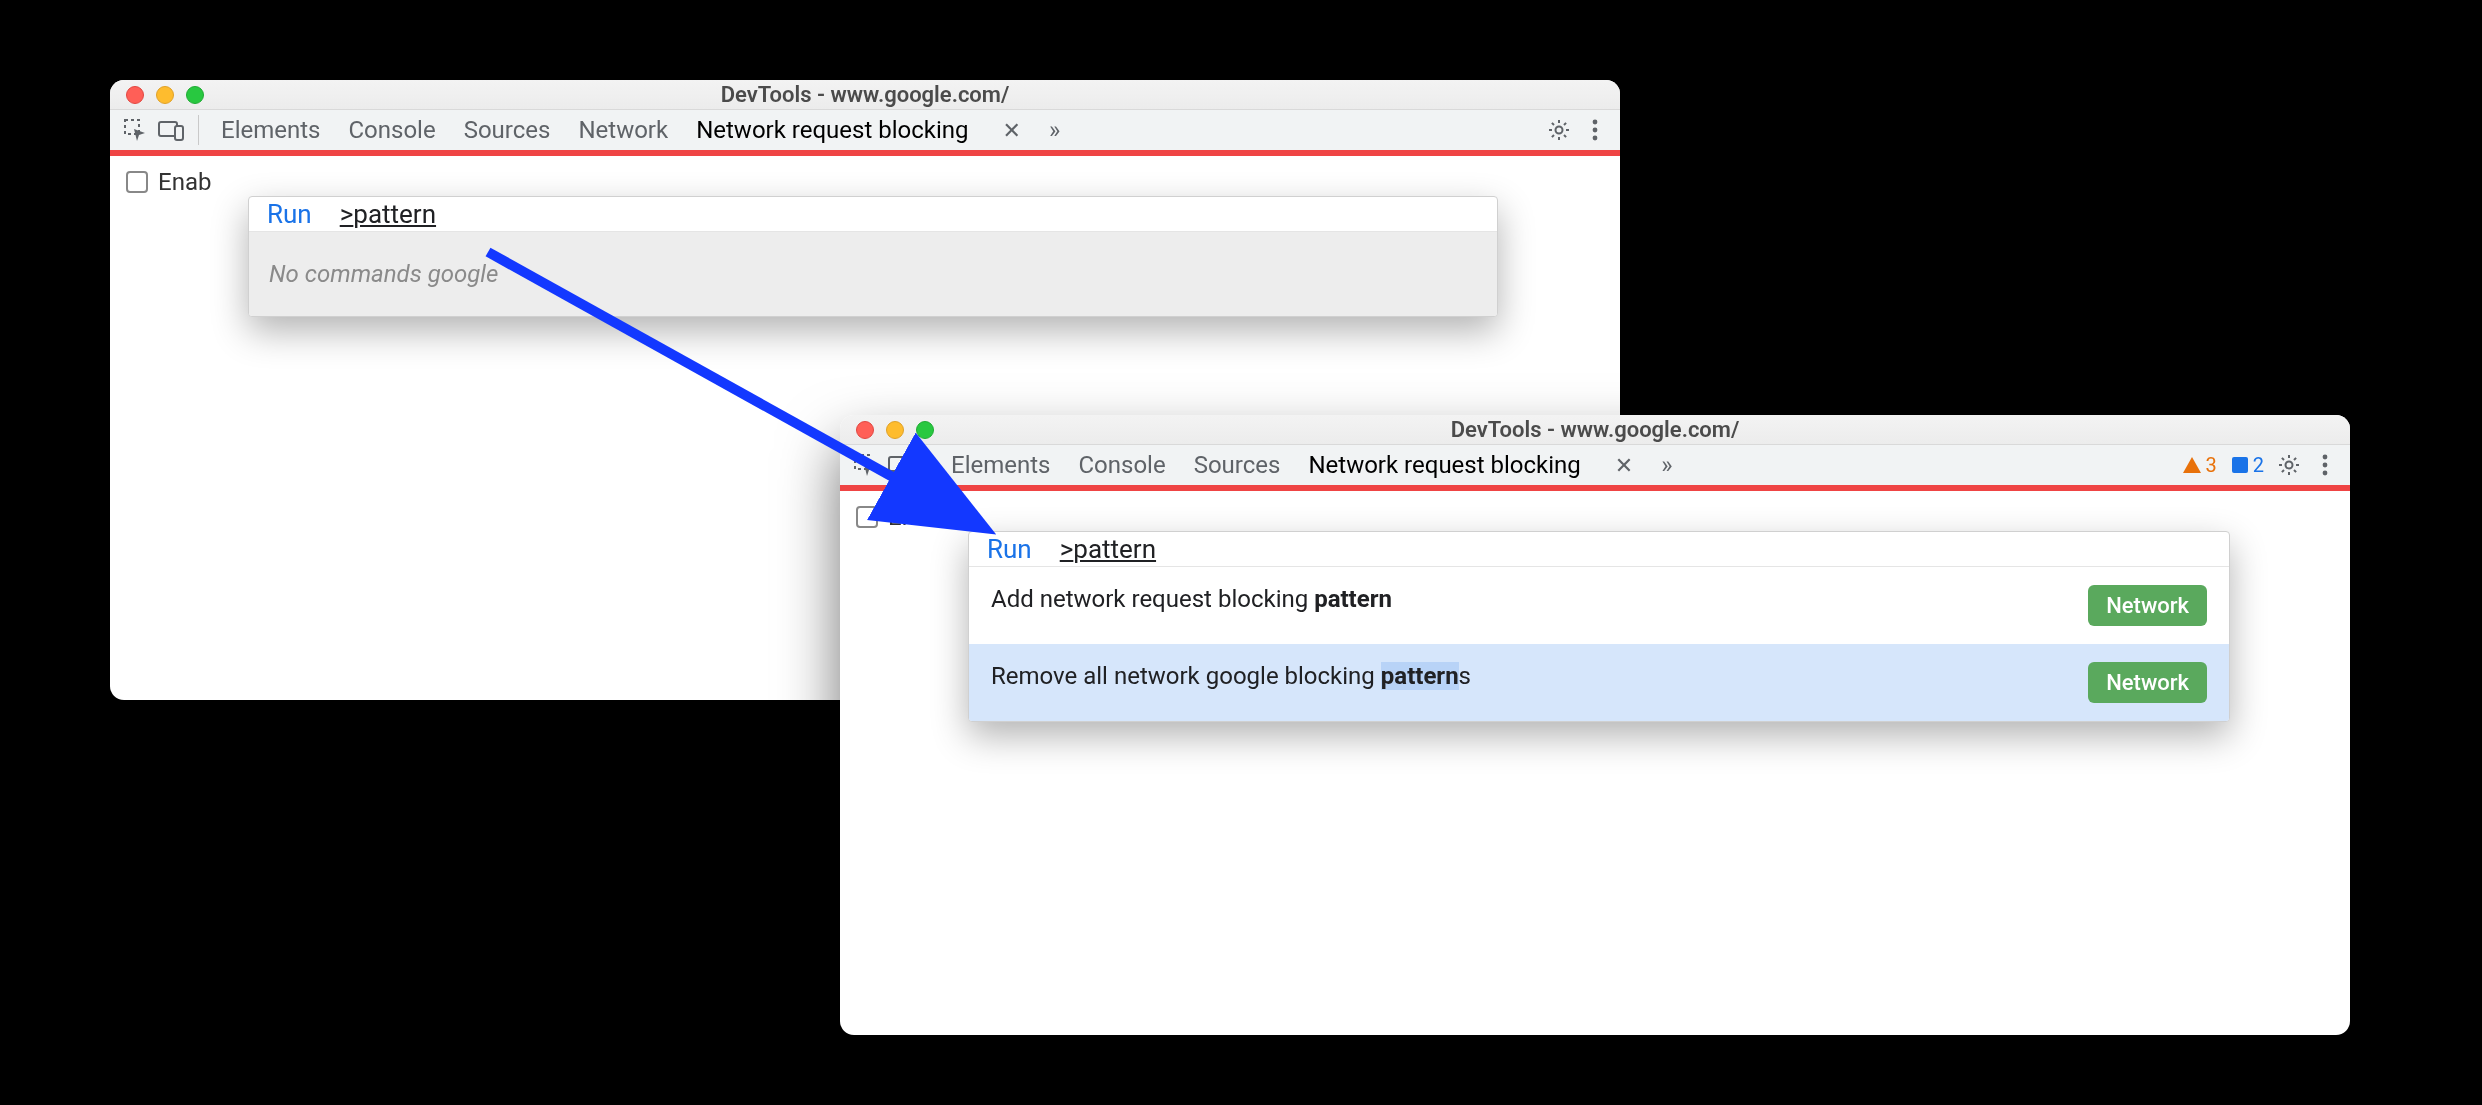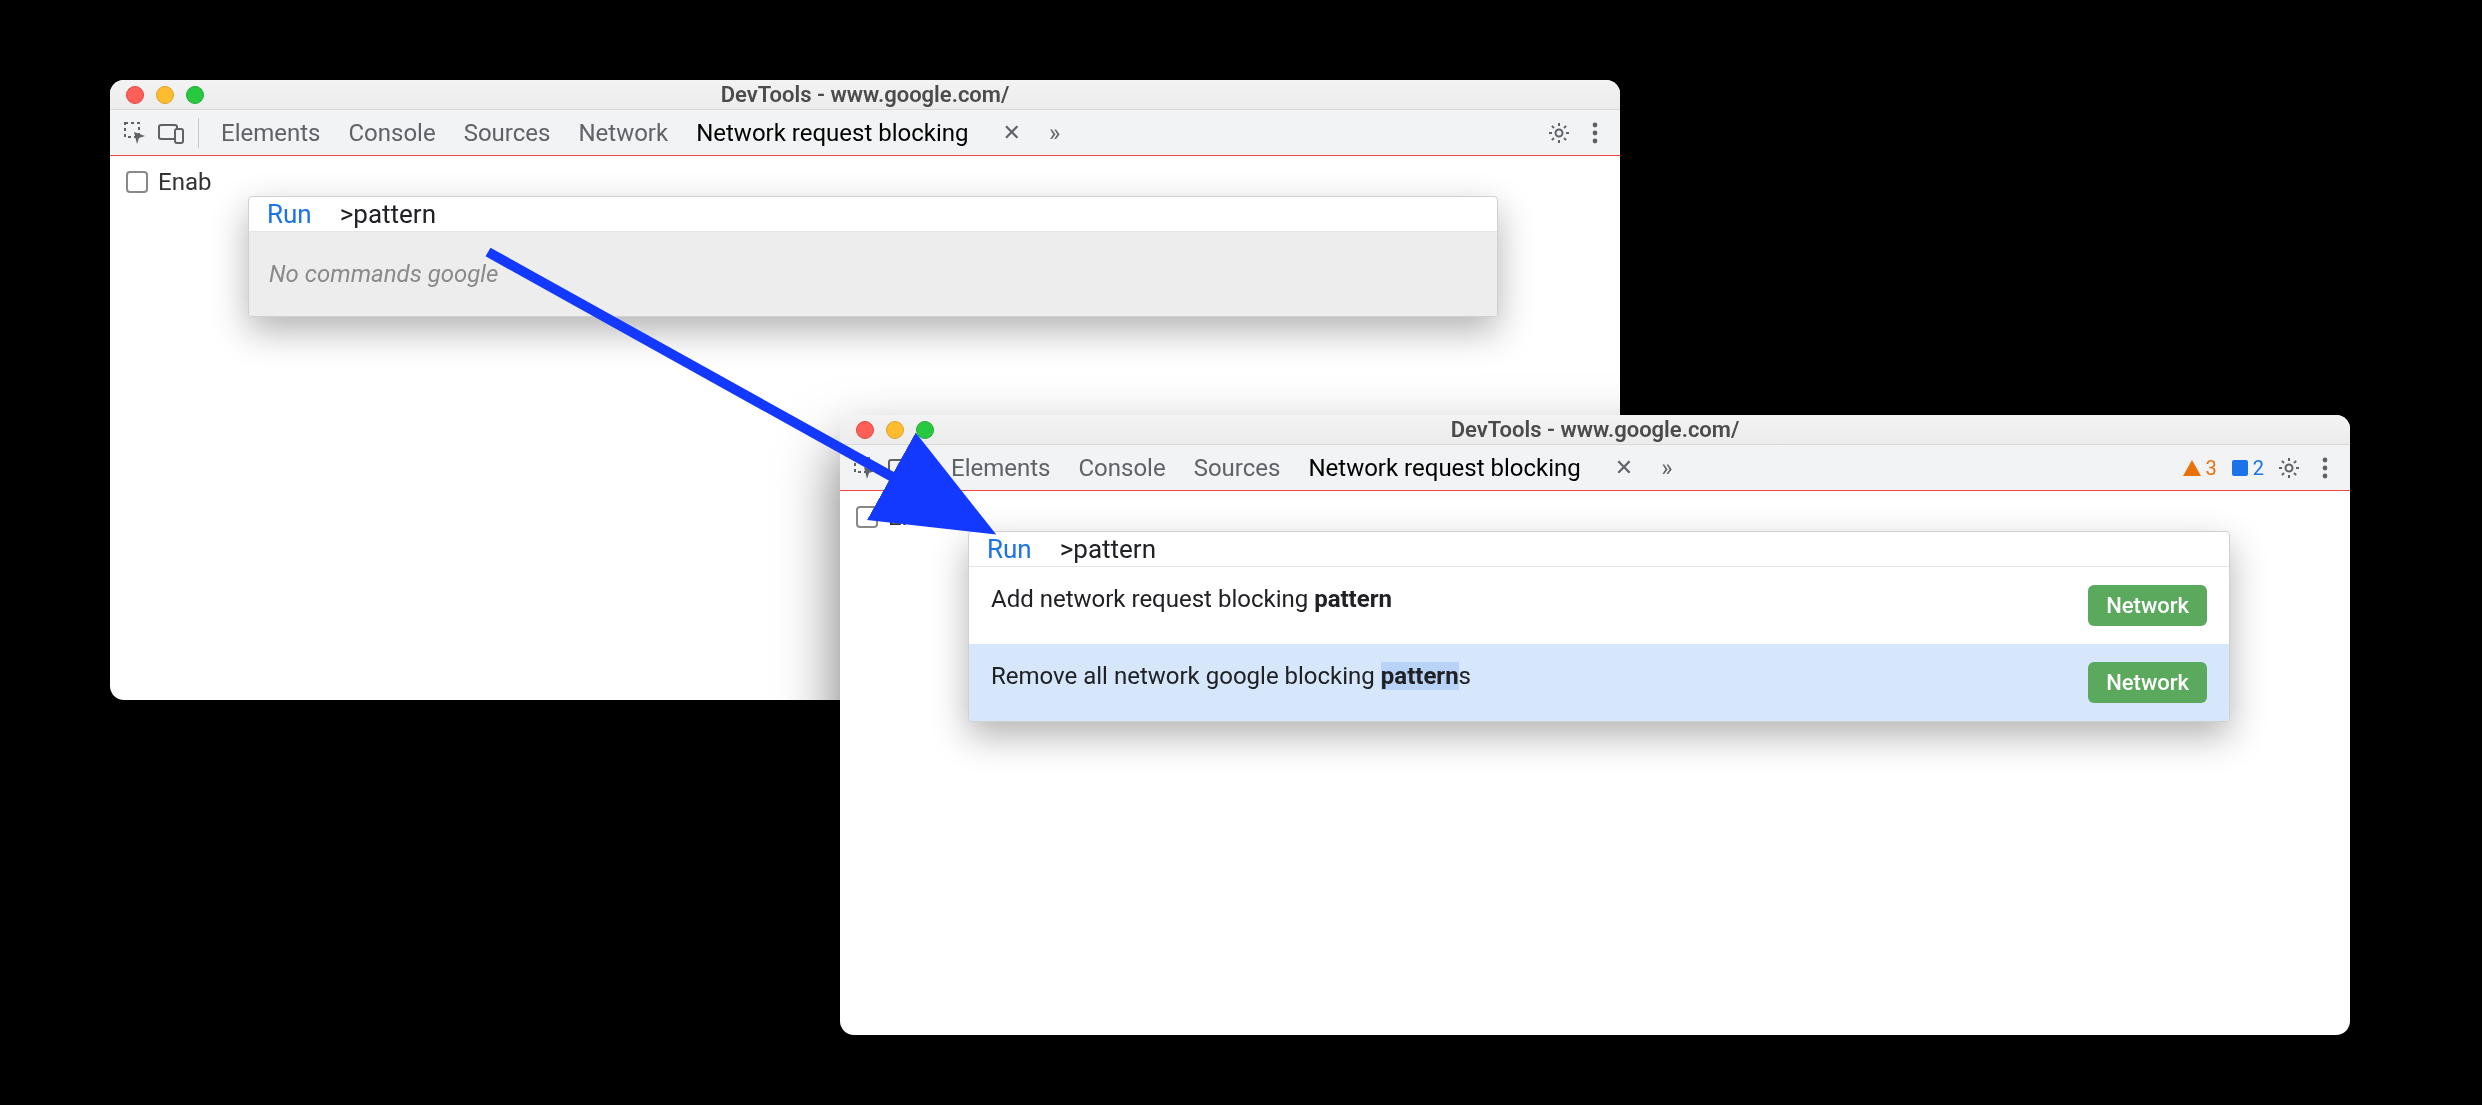--- a/index.html
+++ b/index.html
@@ -31,21 +31,21 @@
   .tl-btns { display: flex; gap: 12px; position: absolute; left: 16px; }
   .tl-btn { width: 18px; height: 18px; border-radius: 50%; }
   .tl-close { background:#ff5f57; border:1px solid #e24640;}
   .tl-min   { background:#febc2e; border:1px solid #e0a127;}
   .tl-max   { background:#28c840; border:1px solid #1fab33;}
   .titlebar-title {
     flex:1; text-align:center; font-weight:600; color:#4b4b4b; font-size:22px;
   }
   .toolbar {
     display:flex; align-items:center; height:46px;
-    border-bottom:1px solid #ef4444; background:#f1f3f4; padding:0 10px;
+    border-bottom:6px solid #ef4444; background:#f1f3f4; padding:0 10px;
     gap:6px; font-size:24px; color:#5f6368;
   }
   .tabs { display:flex; align-items:center; gap:28px; margin-left:10px; }
   .tab { cursor:pointer; }
   .tab.active { color:#000000; }
   .toolbar-spacer { flex:1; }
   .iconbtn { width:30px; height:30px; display:flex; align-items:center; justify-content:center; }
   .badge { display:flex; align-items:center; gap:4px; font-size:20px; padding:0 4px;}
   .warn { color:#e8710a;}
   .issue { color:#1a73e8;}
@@ -57,21 +57,21 @@
   .cmd-pop {
     position:absolute; background:#fff; border:1px solid #d0d0d0;
     border-radius:4px; box-shadow:0 14px 36px rgba(0,0,0,0.30);
     overflow:hidden;
   }
   .cmd-input {
     padding:2px 18px; font-size:26px; display:flex; gap:28px;
     border-bottom:1px solid #e5e5e5;
   }
   .cmd-input .run { color:#1a73e8; }
-  .cmd-input .val { color:#202124; }
+  .cmd-input .val { color:#202124;text-decoration:underline; }
   .cmd-empty {
     background:#ededed; color:#8a8a8a; font-style:italic;
     padding:28px 20px; font-size:24px;
   }
   .cmd-list { }
   .cmd-item {
     display:flex; align-items:flex-start; justify-content:space-between;
     padding:18px 22px; font-size:24px; color:#202124;
   }
   .cmd-item.sel { background:#d6e6fb; }

